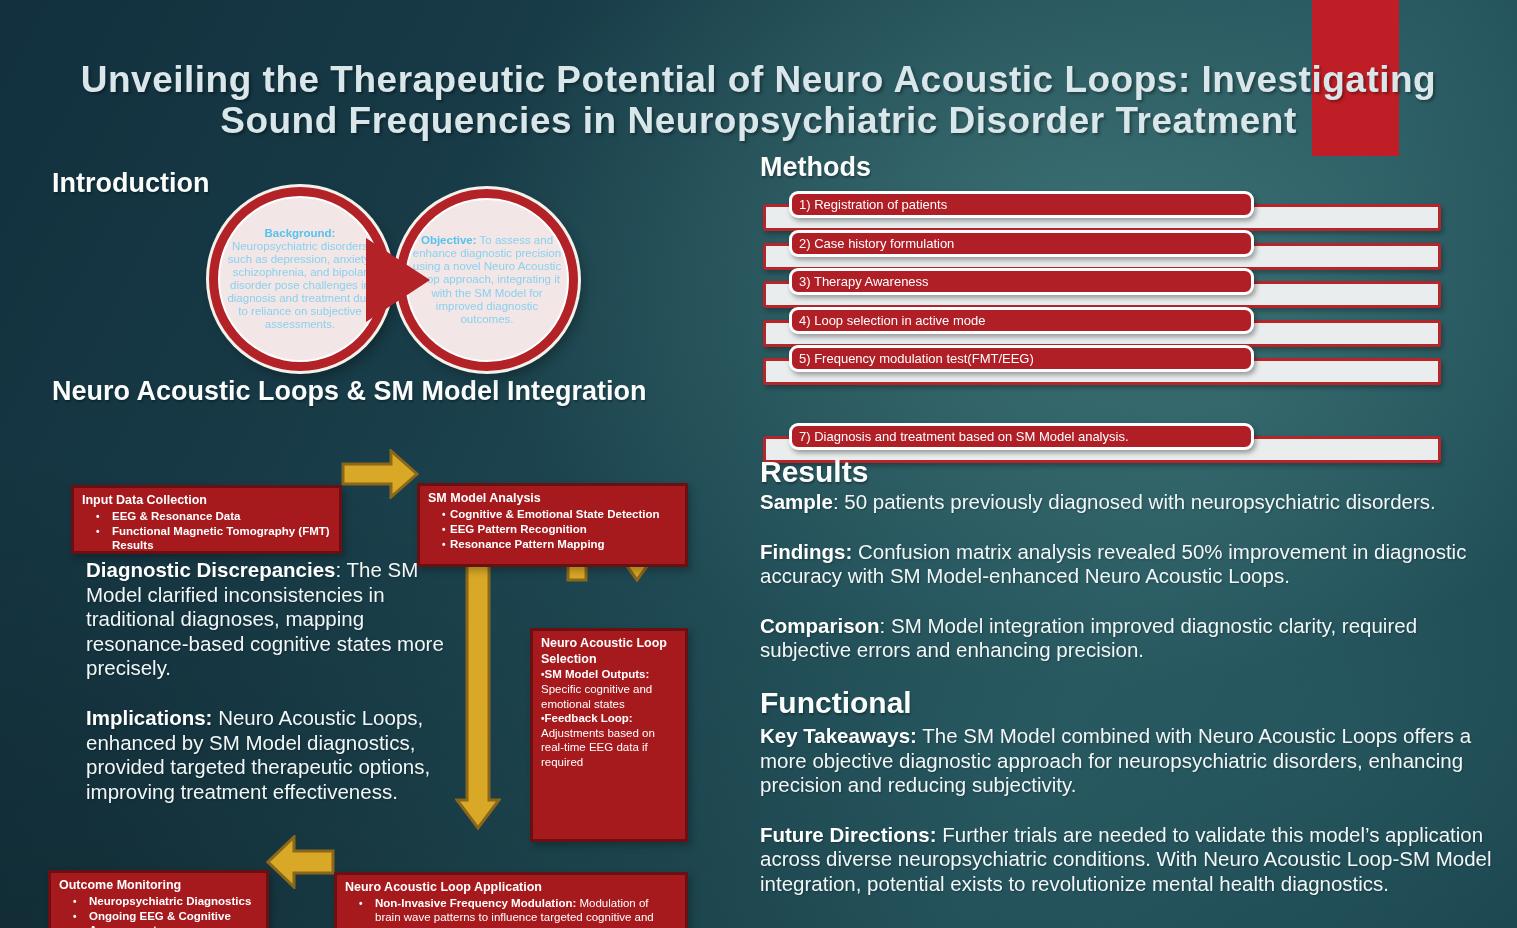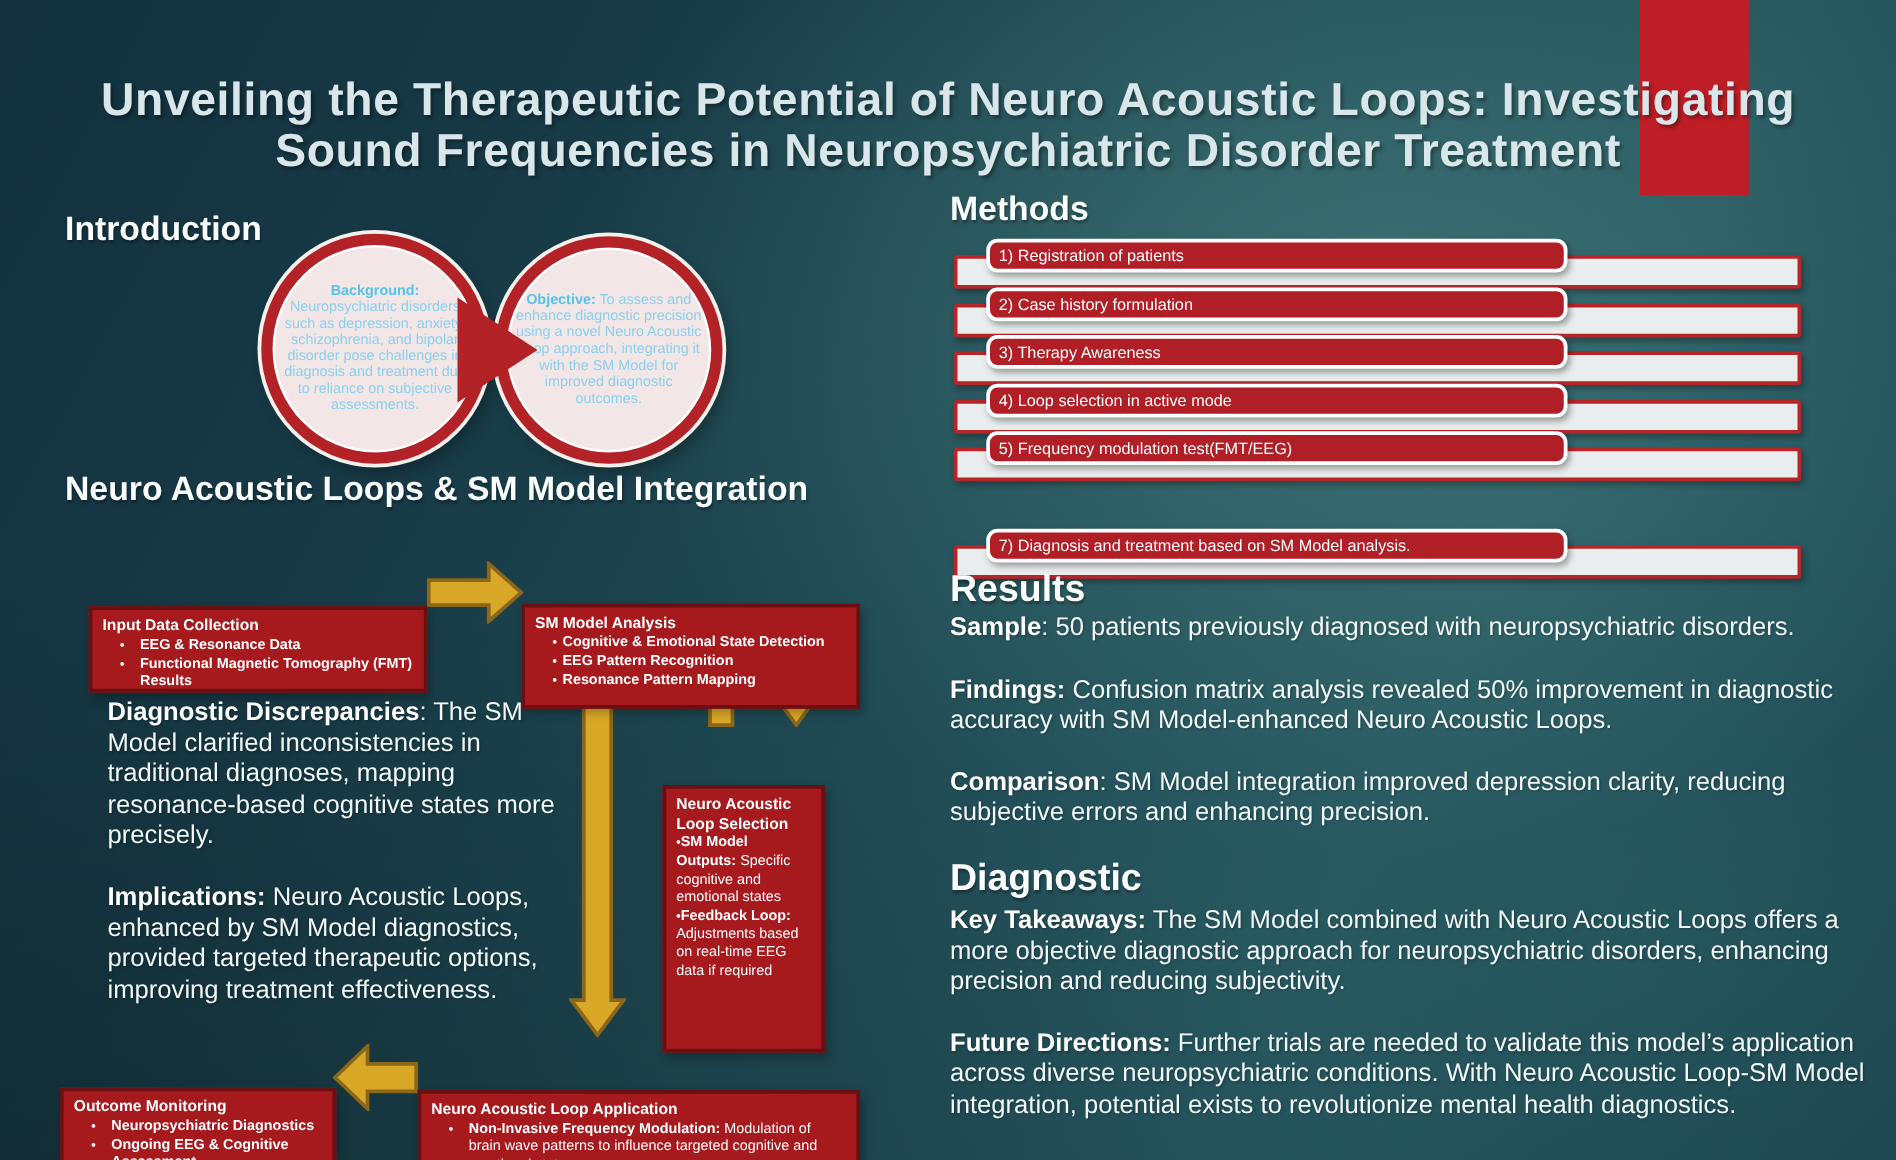--- a/index.html
+++ b/index.html
@@ -53,21 +53,21 @@
     color:#ffffff;padding:5px 8px;z-index:6;box-shadow:3px 4px 7px rgba(0,0,0,0.25);margin-top:48px;}
   .flowbox .ttl{font-weight:bold;font-size:12.5px;line-height:1.25;}
   .brow{display:flex;font-size:11.5px;line-height:1.28;font-weight:bold;}
   .brow::before{content:"\2022";width:30px;padding-left:14px;box-sizing:border-box;flex:0 0 30px;font-size:10px;line-height:15px;}
   .brow.tight::before{width:22px;flex:0 0 22px;}
   .brow .reg{font-weight:normal;}
   .inlineb{font-size:11.5px;line-height:1.27;font-weight:normal;}
   .inlineb b::before{content:"\2022";font-size:10px;}
   .box-input{left:71px;top:437px;width:271px;height:69px;}
   .box-analysis{left:417px;top:435px;width:271px;height:84px;}
-  .box-selection{left:530px;top:580px;width:130px;height:214px;}
+  .box-selection{left:530px;top:580px;width:158px;height:214px;}
   .box-outcome{left:48px;top:822px;width:221px;height:77px;}
   .box-application{left:334px;top:824px;width:354px;height:104px;}
   .arrow{z-index:5;}
   .arrow polygon{fill:#d9a827;stroke:#8a671b;stroke-width:3;}
   
   .bodytxt{font-size:20.5px;line-height:1.2;color:#f2f7f8;text-shadow:1px 1px 2px rgba(0,0,0,0.25);}
   .bodytxt p{margin:0 0 25px 0;}
   .bodytxt b{color:#ffffff;}
   .discussion-body{left:86px;top:558px;width:365px;}
   .results-body{left:760px;top:490px;width:742px;}
@@ -192,22 +192,22 @@
 
   <div class="abs bodytxt discussion-body">
     <p><b>Diagnostic Discrepancies</b><span>: The SM Model clarified inconsistencies in traditional diagnoses, mapping resonance-based cognitive states more precisely.</span></p>
     <p><b>Implications:</b><span> Neuro Acoustic Loops, enhanced by SM Model diagnostics, provided targeted therapeutic options, improving treatment effectiveness.</span></p>
   </div>
 
   <div class="abs h1 h-results">Results</div>
   <div class="abs bodytxt results-body">
     <p><b>Sample</b><span>: 50 patients previously diagnosed with neuropsychiatric disorders.</span></p>
     <p><b>Findings:</b><span> Confusion matrix analysis revealed 50% improvement in diagnostic accuracy with SM Model-enhanced Neuro Acoustic Loops.</span></p>
-    <p><b>Comparison</b><span>: SM Model integration improved depression clarity, reducing subjective errors and enhancing precision.</span></p>
-  </div>
-
-  <div class="abs h1 h-conclusion">Diagnostic</div>
+    <p><b>Comparison</b><span>: SM Model integration improved diagnostic clarity, required subjective errors and enhancing precision.</span></p>
+  </div>
+
+  <div class="abs h1 h-conclusion">Functional</div>
   <div class="abs bodytxt conclusion-body">
     <p><b>Key Takeaways:</b><span> The SM Model combined with Neuro Acoustic Loops offers a more objective diagnostic approach for neuropsychiatric disorders, enhancing precision and reducing subjectivity.</span></p>
     <p><b>Future Directions:</b><span> Further trials are needed to validate this model’s application across diverse neuropsychiatric conditions. With Neuro Acoustic Loop-SM Model integration, potential exists to revolutionize mental health diagnostics.</span></p>
   </div>
 
 </div>
 
 </body></html>

